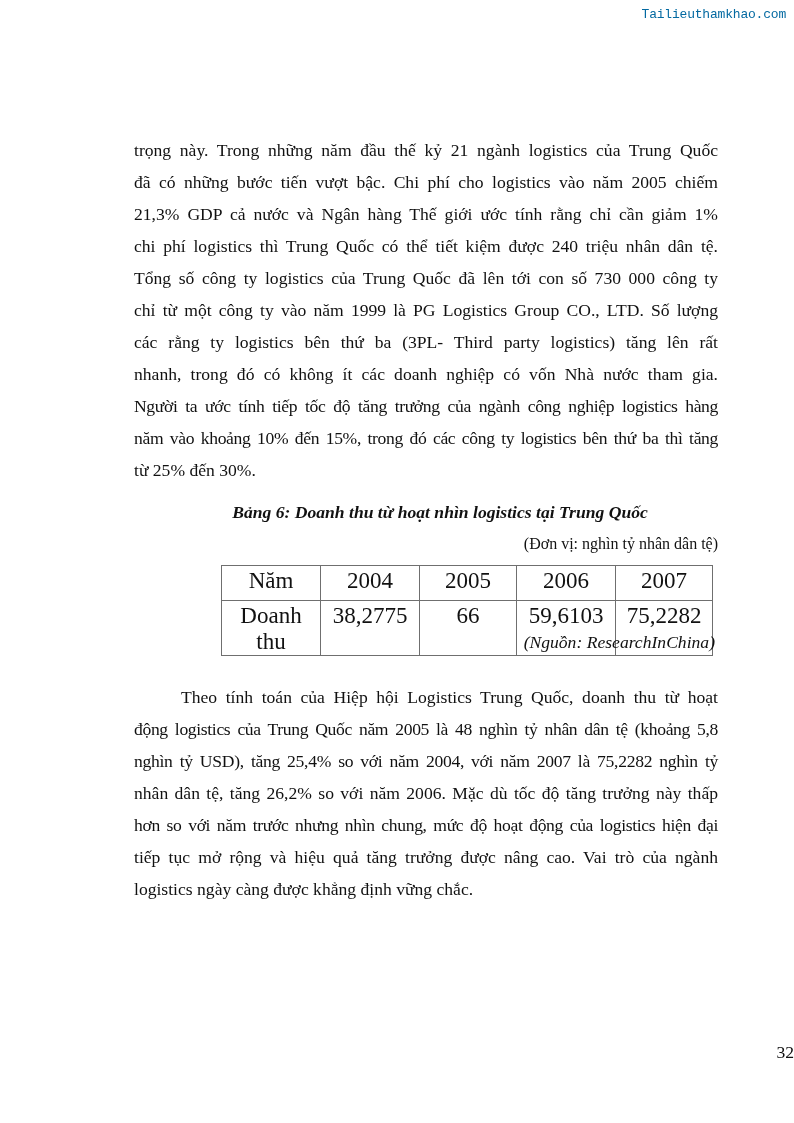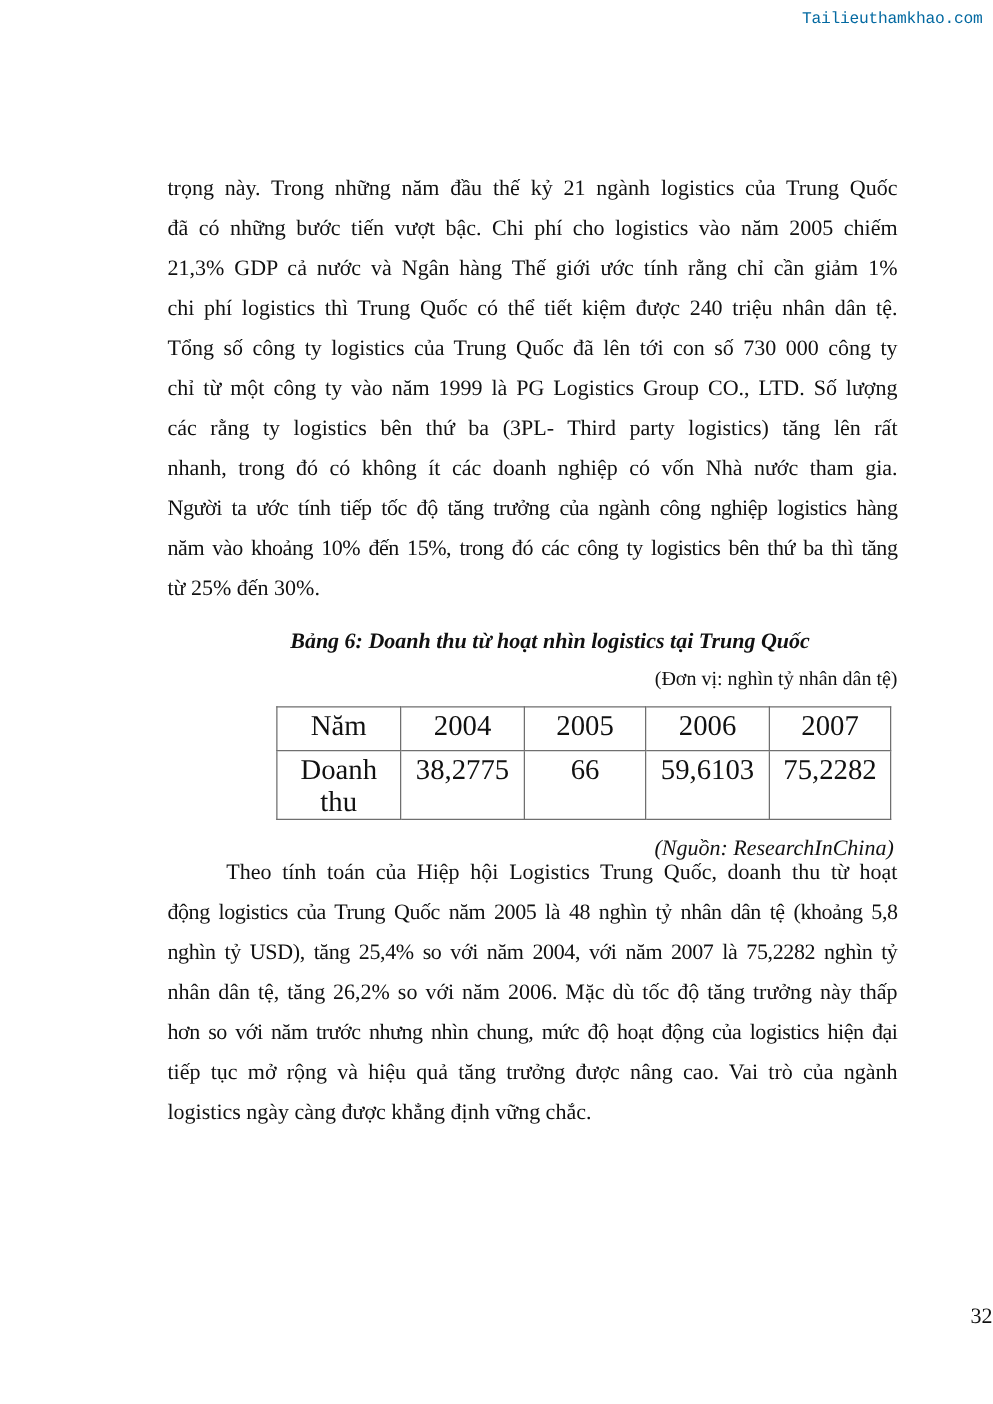--- a/index.html
+++ b/index.html
@@ -28,21 +28,21 @@
     table.rev {
       position: absolute; left: 221px; top: 565px;
       border-collapse: collapse; font-size: 23px; text-align: center;
     }
     table.rev td {
       border: 1px solid #6f6f6f; padding: 0 6px; height: 32px;
       vertical-align: top; padding-top: 2px;
     }
     .source {
       position: absolute; right: 79px; top: 632px;
-      font-style: italic; font-size: 17.6px; margin-top: 36px;
+      font-style: italic; font-size: 17.6px;
     }
     .page-num {
       position: absolute; left: 0; width: 100%; top: 1042px;
       text-align: right; font-size: 17.6px;
     }
   </style>
 </head>
 <body>
 
 <div class="watermark">Tailieuthamkhao.com</div>

